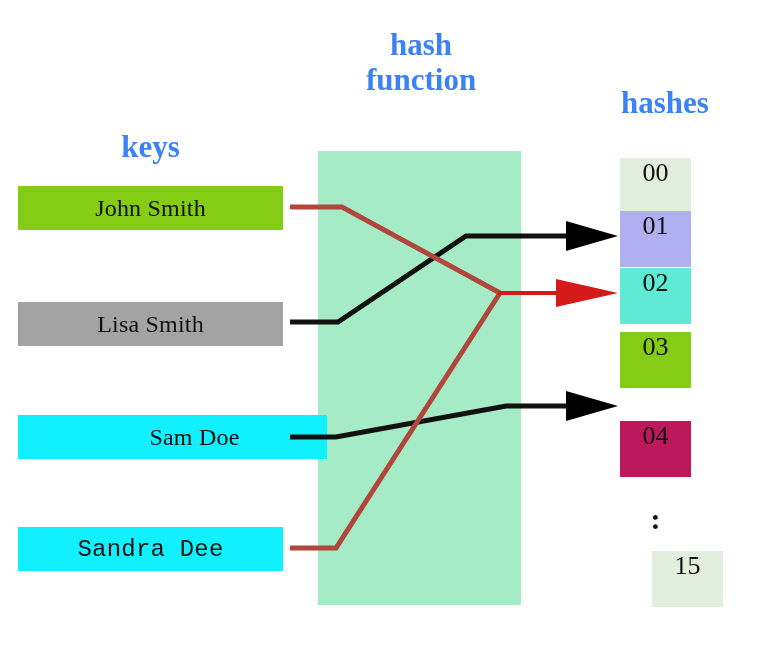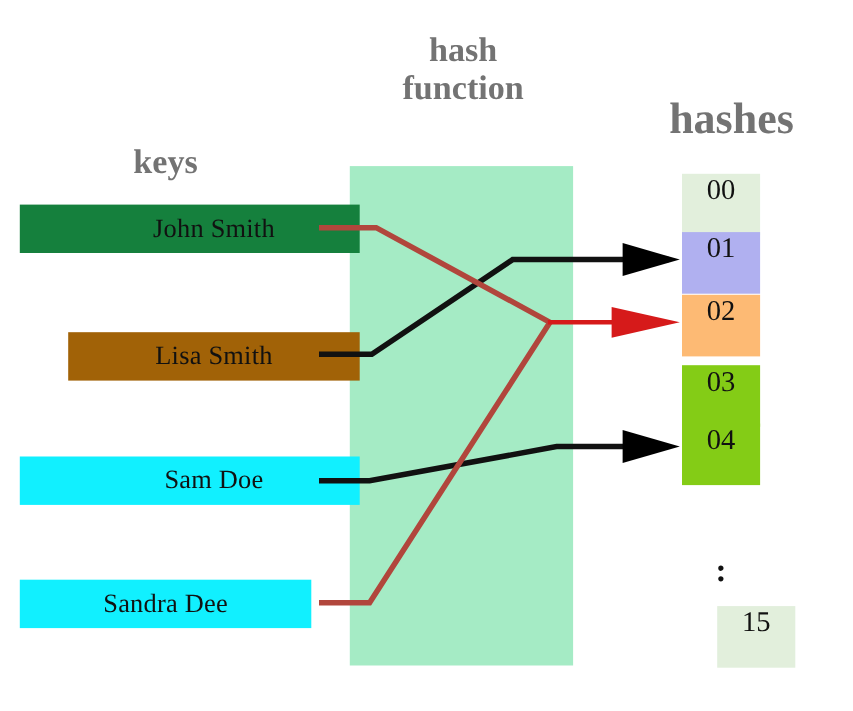--- a/index.html
+++ b/index.html
@@ -13,21 +13,21 @@
     height: 646px;
     background: #ffffff;
     font-family: "Liberation Serif", "DejaVu Serif", serif;
     overflow: hidden;
   }
 
   
   .heading {
     position: absolute;
     font-weight: bold;
-    color: #737373;
+    color: #3b82f6;
     text-align: center;
     line-height: 1.12;
     white-space: pre-line;
   }
   #heading-keys {
     left: 38px;
     top: 86px;
     width: 225px;
     font-size: 31px;
     margin-top: 44px;
@@ -35,21 +35,21 @@
   #heading-hashfunction {
     left: 312px;
     top: 28px;
     width: 218px;
     font-size: 31px;
   }
   #heading-hashes {
     left: 576px;
     top: 86px;
     width: 178px;
-    font-size: 40px;
+    font-size: 31px;
   }
 
   
   #hash-function-panel {
     position: absolute;
     left: 318px;
     top: 151px;
     width: 203px;
     height: 454px;
     background: #a5ebc5;
@@ -132,46 +132,46 @@
 
   <div class="heading" id="heading-keys">keys</div>
 
   <div class="heading" id="heading-hashfunction">hash
 function</div>
 
   <div class="heading" id="heading-hashes">hashes</div>
 
   <div id="hash-function-panel" style="background: rgb(165, 235, 197);"></div>
 
-  <div class="key-box" id="key-box-0" style="background: #15803d; padding-left: 44px;">
+  <div class="key-box" id="key-box-0" style="background: #84cc16;">
     <span class="key-label">John Smith</span>
   </div>
-  <div class="key-box" id="key-box-1" style="background: #a16207; margin-left: 44px;">
+  <div class="key-box" id="key-box-1" style="background: #a3a3a3;">
     <span class="key-label">Lisa Smith</span>
   </div>
   <div class="key-box" id="key-box-2" style="background: rgb(17, 240, 255);">
     <span class="key-label">Sam Doe</span>
   </div>
-  <div class="key-box" id="key-box-3" style="background: rgb(17, 240, 255);">
+  <div class="key-box" id="key-box-3" style="background: rgb(17, 240, 255); font-family: Liberation Mono, monospace;">
     <span class="key-label">Sandra Dee</span>
   </div>
 
   <div class="hash-cell" id="hash-cell-0" style="background: rgb(226, 239, 220);">
     <span class="hash-label">00</span>
   </div>
   <div class="hash-cell" id="hash-cell-1" style="background: rgb(176, 176, 240);">
     <span class="hash-label">01</span>
   </div>
-  <div class="hash-cell" id="hash-cell-2" style="background: #fdba74;">
+  <div class="hash-cell" id="hash-cell-2" style="background: #5eead4;">
     <span class="hash-label">02</span>
   </div>
   <div class="hash-cell" id="hash-cell-3" style="background: #84cc16;">
     <span class="hash-label">03</span>
   </div>
-  <div class="hash-cell" id="hash-cell-4" style="background: #84cc16;">
+  <div class="hash-cell" id="hash-cell-4" style="background: #be185d; margin-top: 36px;">
     <span class="hash-label">04</span>
   </div>
 
   <div id="hash-ellipsis">:</div>
 
   <div class="hash-cell" id="hash-cell-6" style="background: rgb(226, 239, 220); margin-left: 32px;">
     <span class="hash-label">15</span>
   </div>
 
   <svg id="connectors" viewBox="0 0 775 646">

